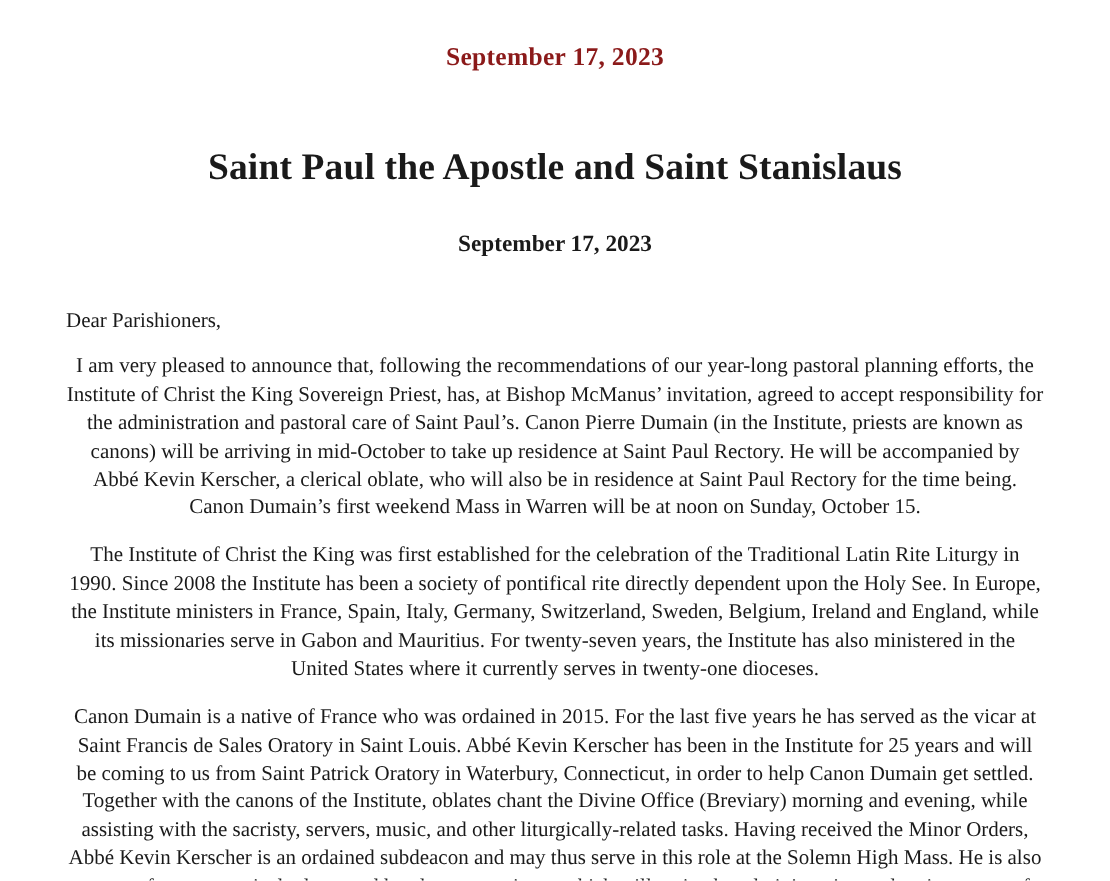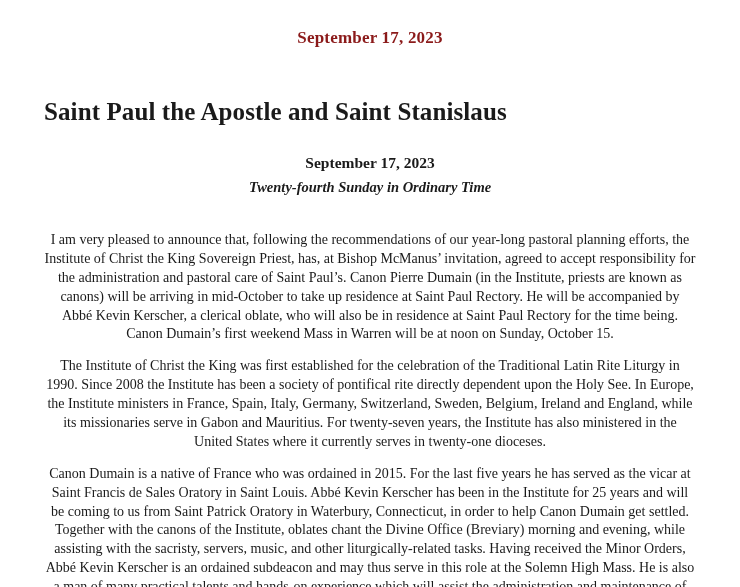--- a/index.html
+++ b/index.html
@@ -23,20 +23,21 @@
   }
   .date-banner {
     text-align: center;
     color: #8b1a1a;
     font-weight: bold;
     font-size: 17px;
     letter-spacing: 0.2px;
     padding-top: 28px;
   }
   .title {
+    text-align: center;
     font-size: 25px;
     font-weight: bold;
     margin-top: 50px;
     letter-spacing: 0.1px;
   }
   .subtitle {
     text-align: center;
     font-size: 15.5px;
     font-weight: bold;
     margin-top: 28px;
@@ -66,24 +67,24 @@
 <body>
 
 <div class="page">
 
   <div class="date-banner">September 17, 2023</div>
 
   <div class="title">Saint Paul the Apostle and Saint Stanislaus</div>
 
   <div class="subtitle">September 17, 2023</div>
 
-  <div class="subtitle2">Twenty-fourth Sunday in Ordinary Time</div>
 
   <div class="body-area">
 
+    <div class="salutation">Dear Parishioners,</div>
 
     <p class="para">I am very pleased to announce that, following the recommendations of our year-long pastoral planning efforts, the Institute of Christ the King Sovereign Priest, has, at Bishop McManus’ invitation, agreed to accept responsibility for the administration and pastoral care of Saint Paul’s. Canon Pierre Dumain (in the Institute, priests are known as canons) will be arriving in mid-October to take up residence at Saint Paul Rectory. He will be accompanied by Abbé Kevin Kerscher, a clerical oblate, who will also be in residence at Saint Paul Rectory for the time being. Canon Dumain’s first weekend Mass in Warren will be at noon on Sunday, October 15.</p>
 
     <p class="para">The Institute of Christ the King was first established for the celebration of the Traditional Latin Rite Liturgy in 1990. Since 2008 the Institute has been a society of pontifical rite directly dependent upon the Holy See. In Europe, the Institute ministers in France, Spain, Italy, Germany, Switzerland, Sweden, Belgium, Ireland and England, while its missionaries serve in Gabon and Mauritius. For twenty-seven years, the Institute has also ministered in the United States where it currently serves in twenty-one dioceses.</p>
 
     <p class="para">Canon Dumain is a native of France who was ordained in 2015. For the last five years he has served as the vicar at Saint Francis de Sales Oratory in Saint Louis. Abbé Kevin Kerscher has been in the Institute for 25 years and will be coming to us from Saint Patrick Oratory in Waterbury, Connecticut, in order to help Canon Dumain get settled. Together with the canons of the Institute, oblates chant the Divine Office (Breviary) morning and evening, while assisting with the sacristy, servers, music, and other liturgically-related tasks. Having received the Minor Orders, Abbé Kevin Kerscher is an ordained subdeacon and may thus serve in this role at the Solemn High Mass. He is also a man of many practical talents and hands-on experience which will assist the administration and maintenance of the physical Oratory buildings, including the repair, cleaning and the beautification of the buildings and grounds. Canon Dumain will do anointings, hospital visits and evangelization for all residents of Warren, not just those who attend Latin Masses.</p>
 
   </div>
 </div>
 

